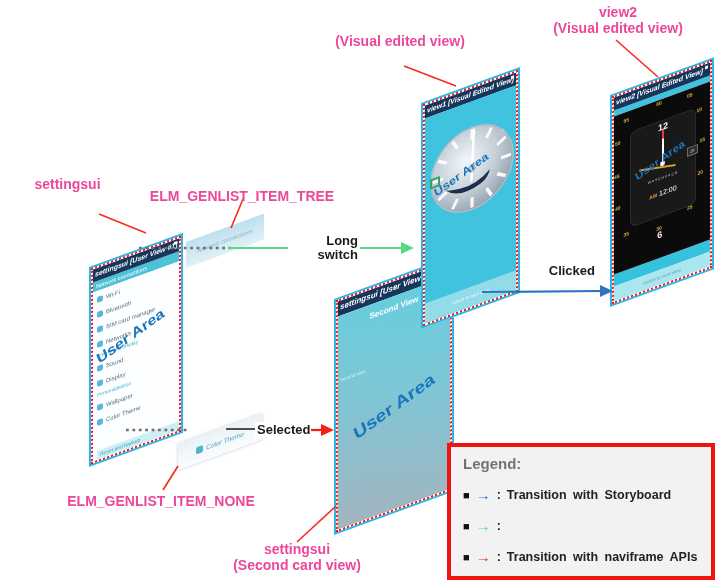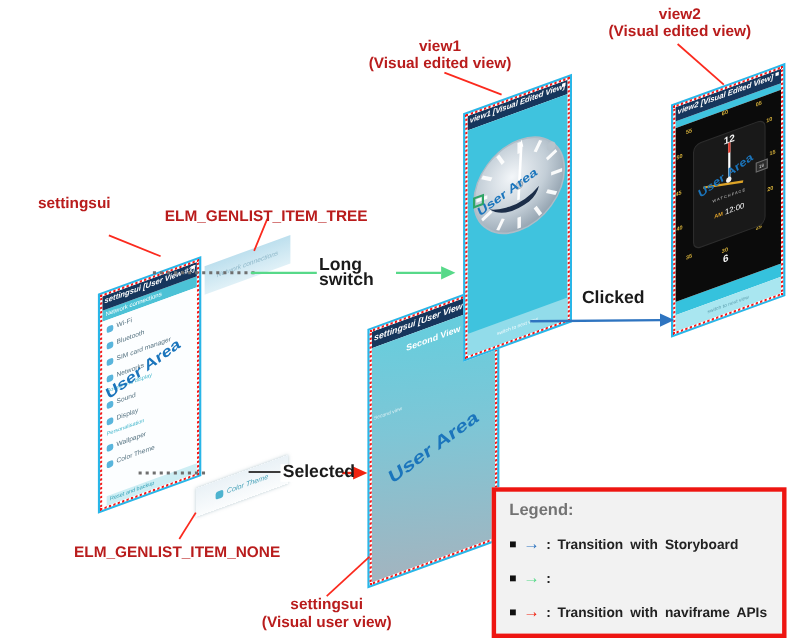--- a/index.html
+++ b/index.html
@@ -1,23 +1,23 @@
 <!DOCTYPE html>
 <html><head>
 <meta charset="utf-8">
 <style>
   html,body{margin:0;padding:0;background:#fff;}
   #canvas{position:relative;width:719px;height:583px;background:#ffffff;overflow:hidden;
           font-family:"Liberation Sans",sans-serif;}
 
   
   .ann{position:absolute;z-index:50;text-align:center;font-weight:700;
-       font-size:14px;line-height:16px;color:#b91c1c;}
-  .blk{position:absolute;z-index:50;text-align:left;font-weight:700;
-       font-size:16px;line-height:14px;color:#1a1a1a;background:#fff;padding:1px 2px;}
+       font-size:14px;line-height:16px;color:#ec4899;}
+  .blk{position:absolute;z-index:50;text-align:right;font-weight:700;
+       font-size:13px;line-height:14px;color:#1a1a1a;background:#fff;padding:1px 2px;}
 
   
   .phone{position:absolute;transform:skewY(-20deg);transform-origin:0 0;z-index:20;
          background:#fff;border:2px solid #29b6e8;box-sizing:border-box;}
   .inner{position:absolute;inset:0;border:2px dotted #f41616;box-sizing:border-box;
          display:flex;flex-direction:column;overflow:hidden;}
   .phdr{background:#16365c;color:#fff;font-weight:700;font-style:italic;
         font-size:7px;line-height:12px;height:13px;padding:0 2px;white-space:nowrap;
         position:relative;flex:0 0 auto;overflow:hidden;}
   .winbtn{position:absolute;right:2px;top:2px;width:3px;height:3px;background:#fff;}
@@ -275,31 +275,30 @@
     <line x1="616" y1="40" x2="658" y2="77" stroke-width="1.6" stroke="#fb2a1e"></line>
     <line x1="163" y1="490" x2="178" y2="466" stroke-width="1.6" stroke="#fb2a1e"></line>
     <line x1="297" y1="542" x2="336" y2="506" stroke-width="1.6" stroke="#fb2a1e"></line>
   </svg>
 
   <div class="ann" style="left:5px;top:176px;width:125px;">
     <div>settingsui</div>
   </div>
   <div class="ann" style="left:148px;top:188px;width:188px;">ELM_GENLIST_ITEM_TREE</div>
   <div class="ann" style="left:330px;top:33px;width:140px;">
-    <div>view1</div>
     <div>(Visual edited view)</div>
   </div>
   <div class="ann" style="left:548px;top:4px;width:140px;">
     <div>view2</div>
     <div>(Visual edited view)</div>
   </div>
   <div class="ann" style="left:62px;top:493px;width:198px;">ELM_GENLIST_ITEM_NONE</div>
   <div class="ann" style="left:228px;top:541px;width:138px;">
     <div>settingsui</div>
-    <div>(Visual user view)</div>
+    <div>(Second card view)</div>
   </div>
 
   <div class="blk" style="left:288px;top:233px;width:68px;">
     <div>Long</div>
     <div>switch</div>
   </div>
   <div class="blk" style="left:527px;top:263px;width:66px;">Clicked</div>
   <div class="blk" style="left:255px;top:422px;width:52px;">Selected</div>
 
   <div id="legend">

